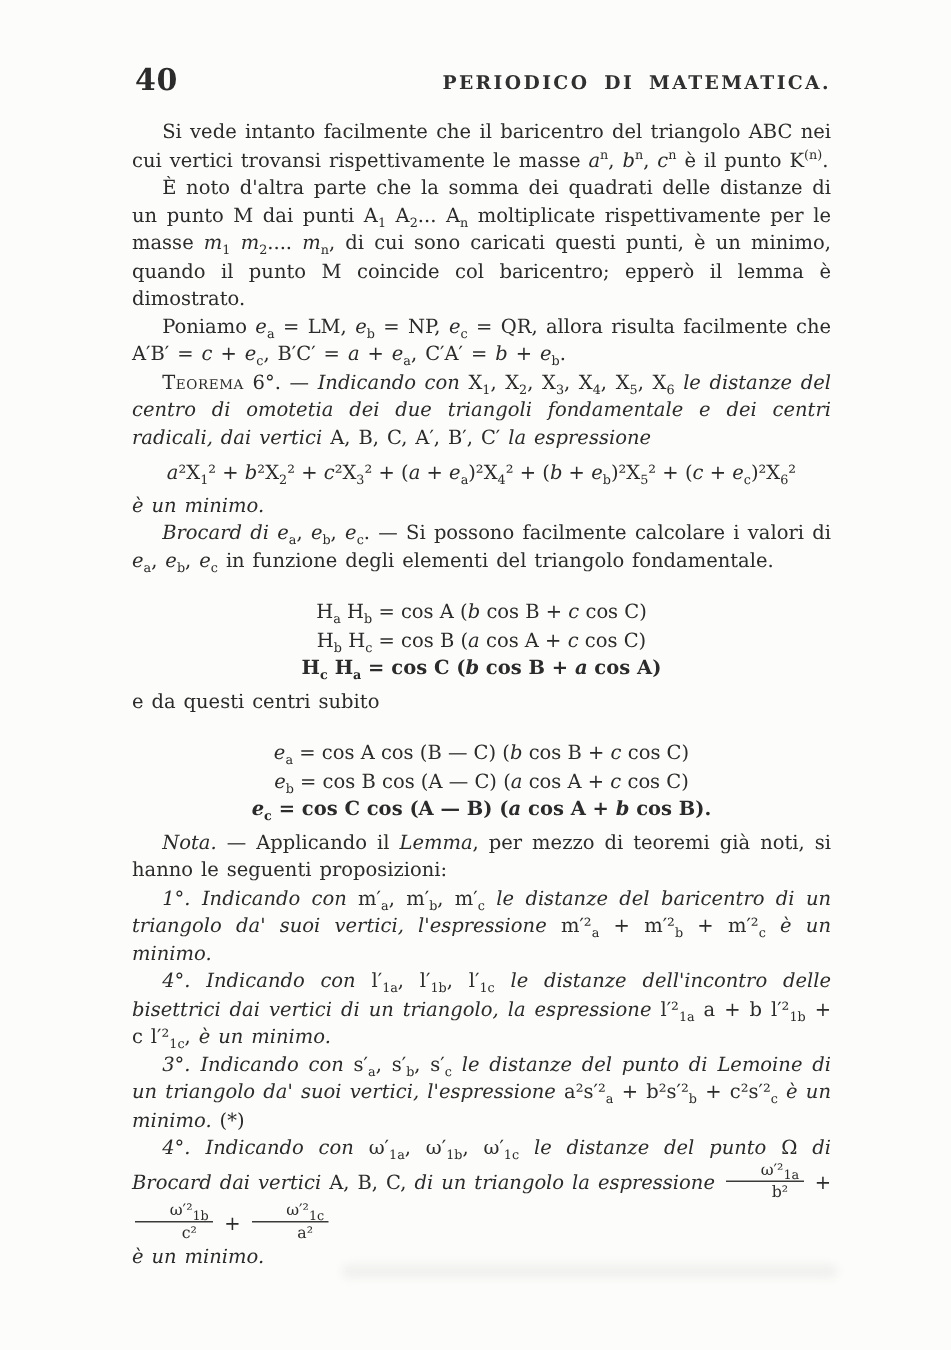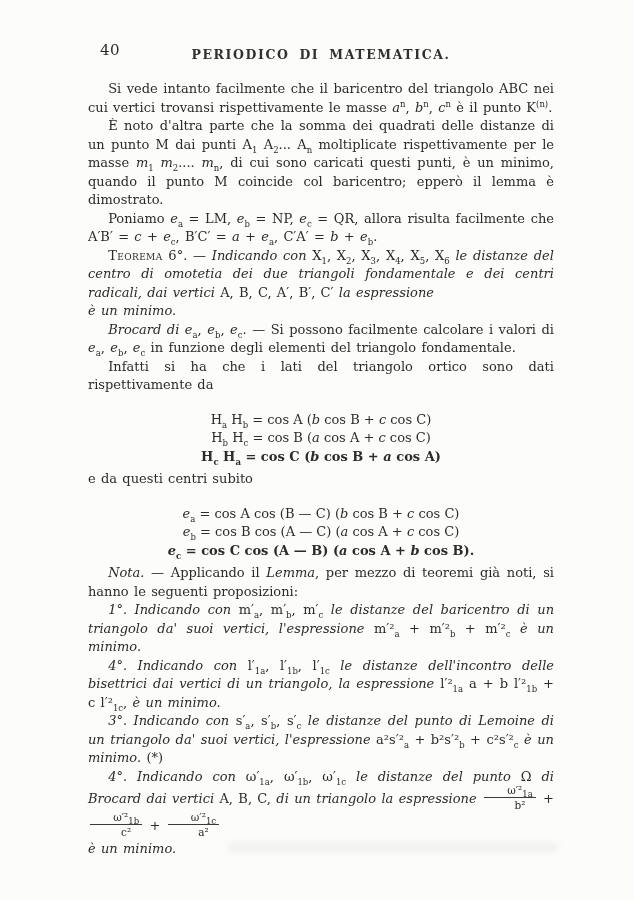--- a/index.html
+++ b/index.html
@@ -15,25 +15,25 @@
     color:var(--ink);
     font-family:"DejaVu Serif","Liberation Serif",serif;
     overflow:hidden;
   }
   .content{
     position:absolute;
     left:88px;top:40px;width:466px;
   }
   .header{position:relative;height:26px;margin-bottom:14px;}
   .pagenum{
-    position:absolute;left:12px;top:1px;
-    font-weight:400;font-size:15px;letter-spacing:0.5px;
+    position:absolute;left:2px;top:1px;
+    font-weight:700;font-size:20px;letter-spacing:0.5px;
   }
   .runtitle{
-    text-align:center;font-size:12.5px;font-weight:700;
+    text-align:right;font-size:12.5px;font-weight:700;
     letter-spacing:1.6px;word-spacing:4px;padding-top:7px;
     color:#303030;
   }
   .p{
     margin:0;font-size:13px;line-height:18.5px;
     text-align:justify;text-indent:1.55em;word-spacing:0.09em;
   }
   .p.ni{text-indent:0;}
   .fline{
     margin:0;font-size:13px;line-height:18.5px;text-align:center;
@@ -65,23 +65,23 @@
     <header class="header">
       <span class="pagenum">40</span>
       <div class="runtitle">PERIODICO DI MATEMATICA.</div>
     </header>
 
     <main>
       <p class="p">Si vede intanto facilmente che il baricentro del triangolo ABC nei cui vertici trovansi rispettivamente le masse <i>a</i><sup>n</sup>, <i>b</i><sup>n</sup>, <i>c</i><sup>n</sup> è il punto K<sup>(n)</sup>.</p>
       <p class="p">È noto d'altra parte che la somma dei quadrati delle distanze di un punto M dai punti A<sub>1</sub> A<sub>2</sub>... A<sub>n</sub> moltiplicate rispettivamente per le masse <i>m</i><sub>1</sub> <i>m</i><sub>2</sub>.... <i>m</i><sub>n</sub>, di cui sono caricati questi punti, è un minimo, quando il punto M coincide col baricentro; epperò il lemma è dimostrato.</p>
       <p class="p">Poniamo <i>e</i><sub>a</sub> = LM, <i>e</i><sub>b</sub> = NP, <i>e</i><sub>c</sub> = QR, allora risulta facilmente che A′B′ = <i>c</i> + <i>e</i><sub>c</sub>, B′C′ = <i>a</i> + <i>e</i><sub>a</sub>, C′A′ = <i>b</i> + <i>e</i><sub>b</sub>.</p>
       <p class="p"><span class="sc">Teorema</span> 6°. — <i>Indicando con</i> X<sub>1</sub>, X<sub>2</sub>, X<sub>3</sub>, X<sub>4</sub>, X<sub>5</sub>, X<sub>6</sub> <i>le distanze del centro di omotetia dei due triangoli fondamentale e dei centri radicali, dai vertici</i> A, B, C, A′, B′, C′ <i>la espressione</i></p>
+      <p class="fline fx"><i>a</i>²X<sub>1</sub>² + <i>b</i>²X<sub>2</sub>² + <i>c</i>²X<sub>3</sub>² + (<i>a</i> + <i>e</i><sub>a</sub>)²X<sub>4</sub>² + (<i>b</i> + <i>e</i><sub>b</sub>)²X<sub>5</sub>² + (<i>c</i> + <i>e</i><sub>c</sub>)²X<sub>6</sub>²</p>
       <p class="p ni"><i>è un minimo.</i></p>
       <p class="p"><i>Brocard di</i> <i>e</i><sub>a</sub>, <i>e</i><sub>b</sub>, <i>e</i><sub>c</sub>. — Si possono facilmente calcolare i valori di <i>e</i><sub>a</sub>, <i>e</i><sub>b</sub>, <i>e</i><sub>c</sub> in funzione degli elementi del triangolo fondamentale.</p>
-      <p class="p">Infatti si ha che i lati del triangolo ortico sono dati rispettivamente da</p>
       <p class="fline fgroup-top">H<sub>a</sub> H<sub>b</sub> = cos A (<i>b</i> cos B + <i>c</i> cos C)</p>
       <p class="fline">H<sub>b</sub> H<sub>c</sub> = cos B (<i>a</i> cos A + <i>c</i> cos C)</p>
       <p class="fline fgroup-bottom">H<sub>c</sub> H<sub>a</sub> = cos C (<i>b</i> cos B + <i>a</i> cos A)</p>
       <p class="p ni">e da questi centri subito</p>
       <p class="fline fgroup-top"><i>e</i><sub>a</sub> = cos A cos (B — C) (<i>b</i> cos B + <i>c</i> cos C)</p>
       <p class="fline"><i>e</i><sub>b</sub> = cos B cos (A — C) (<i>a</i> cos A + <i>c</i> cos C)</p>
       <p class="fline fgroup-bottom"><i>e</i><sub>c</sub> = cos C cos (A — B) (<i>a</i> cos A + <i>b</i> cos B).</p>
       <p class="p"><i>Nota.</i> — Applicando il <i>Lemma</i>, per mezzo di teoremi già noti, si hanno le seguenti proposizioni:</p>
       <p class="p"><i>1°. Indicando con</i> m′<sub>a</sub>, m′<sub>b</sub>, m′<sub>c</sub> <i>le distanze del baricentro di un triangolo da' suoi vertici, l'espressione</i> m′²<sub>a</sub> + m′²<sub>b</sub> + m′²<sub>c</sub> <i>è un minimo.</i></p>
       <p class="p"><i>4°. Indicando con</i> l′<sub>1a</sub>, l′<sub>1b</sub>, l′<sub>1c</sub> <i>le distanze dell'incontro delle bisettrici dai vertici di un triangolo, la espressione</i> l′²<sub>1a</sub> a + b l′²<sub>1b</sub> + c l′²<sub>1c</sub>, <i>è un minimo.</i></p>

